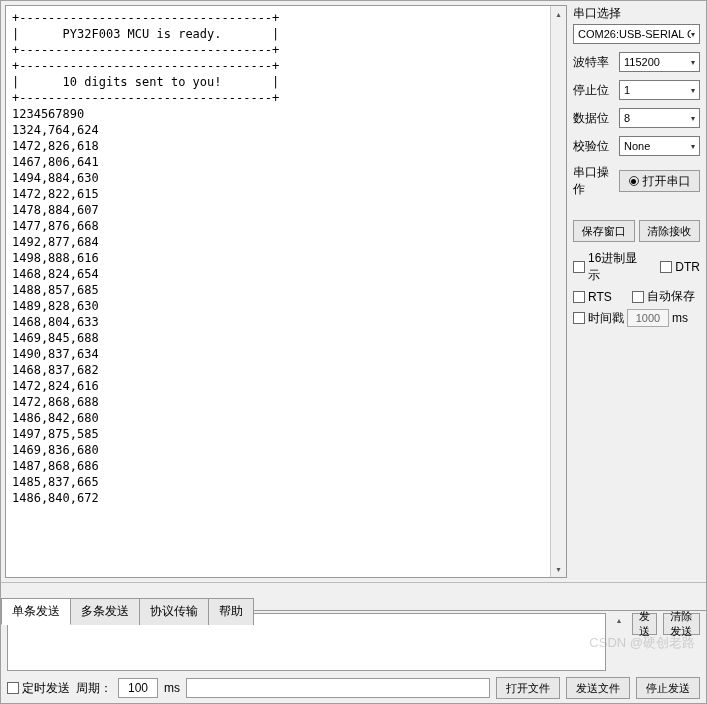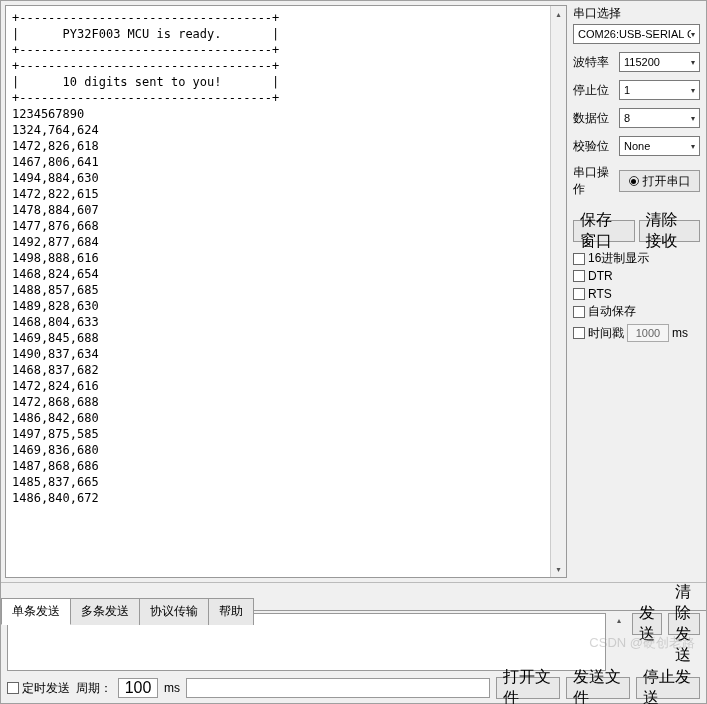--- a/index.html
+++ b/index.html
@@ -173,43 +173,42 @@
       background: #000;
     }
     .btn {
       border: 1px solid #999;
       background: #e8e8e8;
       height: 22px;
       display: flex;
       align-items: center;
       justify-content: center;
       cursor: pointer;
-      font-size: 16px;
+      font-size: 11px;
       padding: 0 6px;
     }
     .btn-row {
       display: flex;
       gap: 4px;
     }
     .btn-row .btn { flex: 1; }
     .checkbox-group {
       display: flex;
       flex-direction: column;
       gap: 4px;
     }
     .checkbox-row {
       display: flex;
       align-items: center;
       gap: 3px;
       font-size: 12px;
     }
     .half-row {
       display: flex;
-      gap: 2px;
-      flex-direction: column;
+      gap: 18px;
     }
     .half-row .checkbox-row { flex: 1; }
     .checkbox {
       width: 12px;
       height: 12px;
       border: 1px solid #666;
       background: #fff;
       display: inline-block;
       flex-shrink: 0;
     }
@@ -282,21 +281,21 @@
       align-items: center;
       padding: 4px 6px;
       gap: 6px;
       font-size: 12px;
     }
     .period-input {
       width: 40px;
       height: 20px;
       border: 1px solid #999;
       text-align: center;
-      font-size: 16px;
+      font-size: 12px;
     }
     .long-input {
       flex: 1;
       height: 20px;
       border: 1px solid #999;
       background: #fff;
       padding: 0 4px;
       font-size: 12px;
     }
     .watermark {

